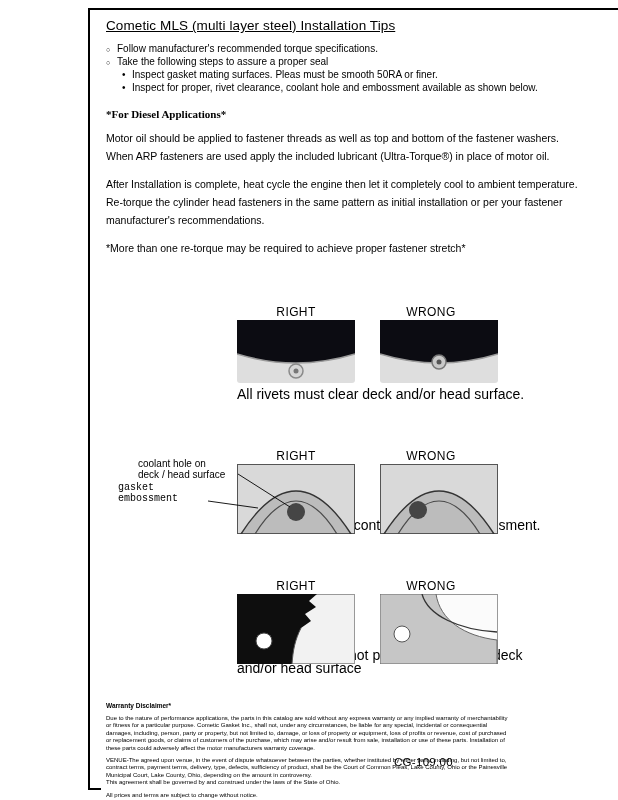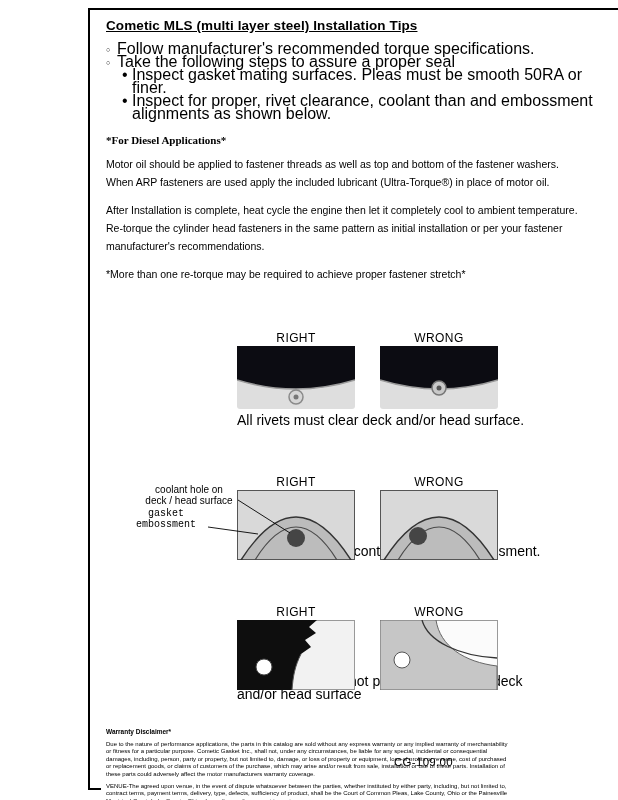--- a/index.html
+++ b/index.html
@@ -7,40 +7,40 @@
   body {
     width:618px; height:800px; position:relative; overflow:hidden;
     font-family:"Liberation Sans", sans-serif; color:#000;
   }
   .border-top  { position:absolute; left:88px; top:8px; width:530px; height:2px; background:#000; }
   .border-left { position:absolute; left:88px; top:8px; width:2px; height:782px; background:#000; }
   .border-tick { position:absolute; left:88px; top:788px; width:13px; height:2px; background:#000; }
 
   .content { position:absolute; left:106px; top:18px; width:500px; }
 
-  .title { font-size:13.5px; font-weight:bold; text-decoration:underline; margin-bottom:9px; letter-spacing:.1px; }
+  .title { font-size:13.5px; font-weight:normal; text-decoration:underline; margin-bottom:9px; letter-spacing:.1px; }
 
-  .blist { font-size:16px; line-height:13px; }
+  .blist { font-size:10px; line-height:13px; }
   .bullet { position:relative; padding-left:11px; }
   .bullet::before { content:"○"; position:absolute; left:0; top:1px; font-size:7px; }
   .subbullet { position:relative; padding-left:10px; margin-left:16px; }
   .subbullet::before { content:"•"; position:absolute; left:0; top:0; }
 
   .diesel-heading { font-size:11px; font-weight:bold; margin:14px 0 9px;font-family:Liberation Serif, serif; }
   .para { font-size:10.5px; line-height:18px; max-width:472px; margin-bottom:10px; }
 
   .diagrams { margin-top:8px; }
   .drow { position:relative; width:500px;margin-top:48px; }
   .dlabels { position:relative; height:15px; }
   .dlabel { position:absolute; width:118px; text-align:center; font-size:12px; letter-spacing:.4px; }
   .dlabel.l { left:131px; }
-  .dlabel.r { left:274px; }
+  .dlabel.r { left:266px; }
   .dimgs { position:relative; }
   .dimgs.h63 { height:63px; }
-  .dimgs.h70 { height:50px;text-align:center; }
+  .dimgs.h70 { height:50px; }
   .dimg { position:absolute; top:0; }
   .dimg.l { left:131px; }
   .dimg.r { left:274px; }
   .caption { font-size:14px; line-height:12.5px; margin:5px 0 11px 131px; white-space:pre-line; }
   .ann { position:absolute; font-size:10px; line-height:11px; white-space:pre-line; }
   .ann1 { left:32px; top:-6px; width:102px; }
   .ann2 { left:12px; top:18px; width:96px;font-family:Liberation Mono, monospace; }
   .overlay { position:absolute; left:0; top:0; pointer-events:none; }
 
   .disclaimer { margin-top:28px; width:404px; }
@@ -57,21 +57,21 @@
 <div class="border-tick"></div>
 
 <div class="content">
 
   <div class="title">Cometic MLS (multi layer steel) Installation Tips</div>
 
   <div class="blist">
     <div class="bullet">Follow manufacturer's recommended torque specifications.</div>
     <div class="bullet">Take the following steps to assure a proper seal</div>
     <div class="subbullet">Inspect gasket mating surfaces.  Pleas must be smooth 50RA or finer.</div>
-    <div class="subbullet">Inspect for proper, rivet clearance, coolant than and embossment alignments as shown below.</div>
+    <div class="subbullet">Inspect for proper, rivet clearance, coolant hole and embossment available as shown below.</div>
   </div>
 
   <div class="diesel-heading">*For Diesel Applications*</div>
   <div class="para">Motor oil should be applied to fastener threads as well as top and bottom of the fastener washers. When ARP fasteners are used apply the included lubricant (Ultra-Torque®) in place of motor oil.</div>
   <div class="para">After Installation is complete, heat cycle the engine then let it completely cool to ambient temperature. Re-torque the cylinder head fasteners in the same pattern as initial installation or per your fastener manufacturer's recommendations.</div>
   <div class="para">*More than one re-torque may be required to achieve proper fastener stretch*</div>
 
   <div class="diagrams">
 
     <div class="drow">

